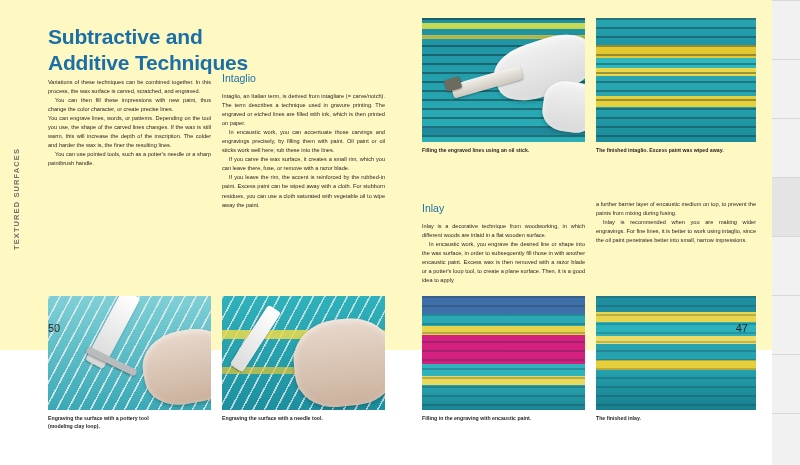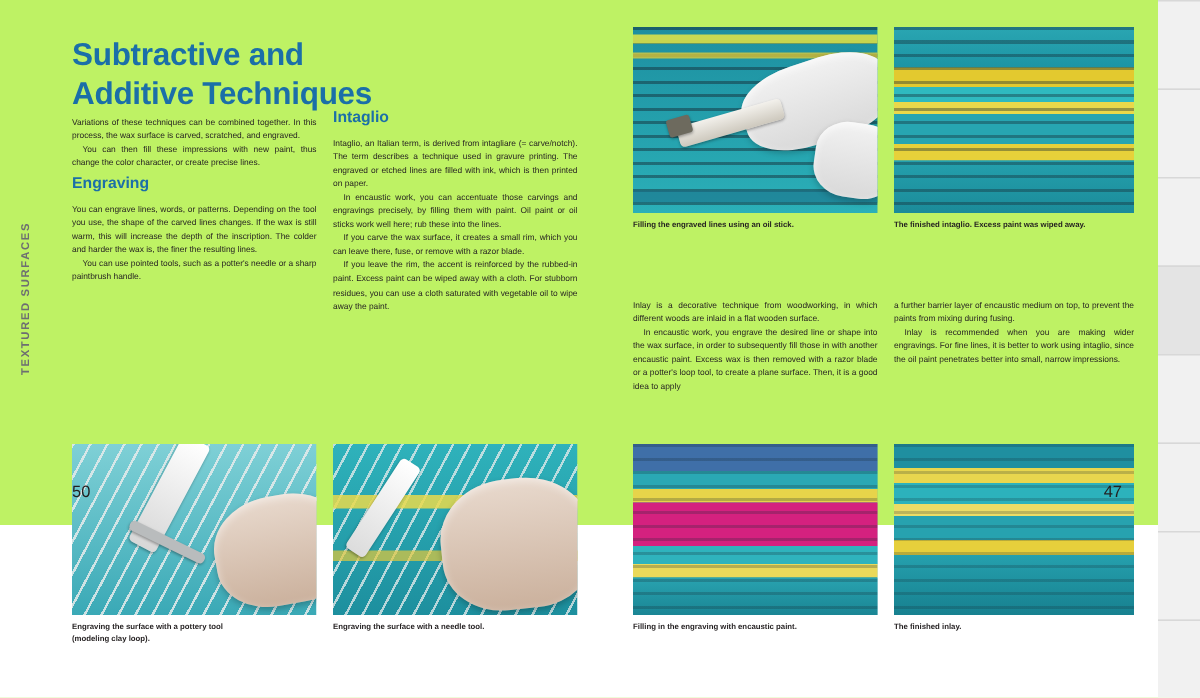--- a/index.html
+++ b/index.html
@@ -11,21 +11,21 @@
     width: 800px;
     height: 465px;
     overflow: hidden;
     font-family: "Liberation Sans", sans-serif;
     color: #231f20;
   }
   .page {
     position: relative;
     width: 800px;
     height: 350px;
-    background: #bef264;
+    background: #fef9c3;
   }
 
   
   .edge-strips {
     position: absolute;
     right: 0;
     top: 0;
     width: 28px;
     height: 465px;
   }
@@ -80,21 +80,21 @@
     line-height: 1.62;
     text-align: justify;
     color: #231f20;
   }
   .col p { margin: 0; }
   .col p + p { text-indent: 7px; }
 
   h2.sub {
     margin: 0 0 5px 0;
     font-size: 10.5px;
-    font-weight: bold;
+    font-weight: normal;
     color: #1b6fa8;
   }
   .sub-gap { margin-top: 13px; }
 
   
   #col-left  { left: 4px;   top: 78px;  width: 163px; }
   #col-mid   { left: 178px; top: 70px;  width: 163px; }
   #col-inlay-left  { left: 378px; top: 200px; width: 163px; }
   #col-inlay-right { left: 552px; top: 200px; width: 160px; }
 
@@ -197,21 +197,20 @@
   <div class="running-head">TEXTURED SURFACES</div>
 
   <div class="content">
 
     <h1 class="title" style="white-space:pre-line;">Subtractive and
 Additive Techniques</h1>
 
     <div class="col" id="col-left">
       <p>Variations of these techniques can be combined together. In this process, the wax surface is carved, scratched, and engraved.</p>
       <p>You can then fill these impressions with new paint, thus change the color character, or create precise lines.</p>
-      <h2 class="sub sub-gap">Engraving</h2>
       <p style="text-indent:0;">You can engrave lines, words, or patterns. Depending on the tool you use, the shape of the carved lines changes. If the wax is still warm, this will increase the depth of the inscription. The colder and harder the wax is, the finer the resulting lines.</p>
       <p>You can use pointed tools, such as a potter's needle or a sharp paintbrush handle.</p>
     </div>
 
     <div class="col" id="col-mid">
       <h2 class="sub">Intaglio</h2>
       <p style="text-indent:0;">Intaglio, an Italian term, is derived from intagliare (= carve/notch). The term describes a technique used in gravure printing. The engraved or etched lines are filled with ink, which is then printed on paper.</p>
       <p>In encaustic work, you can accentuate those carvings and engravings precisely, by filling them with paint. Oil paint or oil sticks work well here; rub these into the lines.</p>
       <p>If you carve the wax surface, it creates a small rim, which you can leave there, fuse, or remove with a razor blade.</p>
       <p>If you leave the rim, the accent is reinforced by the rubbed-in paint. Excess paint can be wiped away with a cloth. For stubborn residues, you can use a cloth saturated with vegetable oil to wipe away the paint.</p>
@@ -243,20 +242,21 @@
         <div class="band" style="top:40%;height:7%;background:#ead84a;"></div>
         <div class="band" style="top:47%;height:16%;background:#27a5b1;"></div>
         <div class="band" style="top:63%;height:9%;background:#e7d13a;"></div>
         <div class="band" style="top:72%;height:28%;background:linear-gradient(#24a0ad,#1b8b99);"></div>
         <div class="line-set-h" style="opacity:.7;"></div>
       </div>
     </div>
     <div class="cap" style="left:552px; top:147px; white-space:pre-line;">The finished intaglio. Excess paint was wiped away.</div>
 
     <div class="col" id="col-inlay-left">
+      <h2 class="sub">Inlay</h2>
       <p style="text-indent:0;">Inlay is a decorative technique from woodworking, in which different woods are inlaid in a flat wooden surface.</p>
       <p>In encaustic work, you engrave the desired line or shape into the wax surface, in order to subsequently fill those in with another encaustic paint. Excess wax is then removed with a razor blade or a potter's loop tool, to create a plane surface. Then, it is a good idea to apply</p>
     </div>
 
     <div class="col" id="col-inlay-right">
       <p style="text-indent:0;">a further barrier layer of encaustic medium on top, to prevent the paints from mixing during fusing.</p>
       <p>Inlay is recommended when you are making wider engravings. For fine lines, it is better to work using intaglio, since the oil paint penetrates better into small, narrow impressions.</p>
     </div>
 
     <div class="fig" style="left:4px; top:296px; width:163px; height:114px;">

